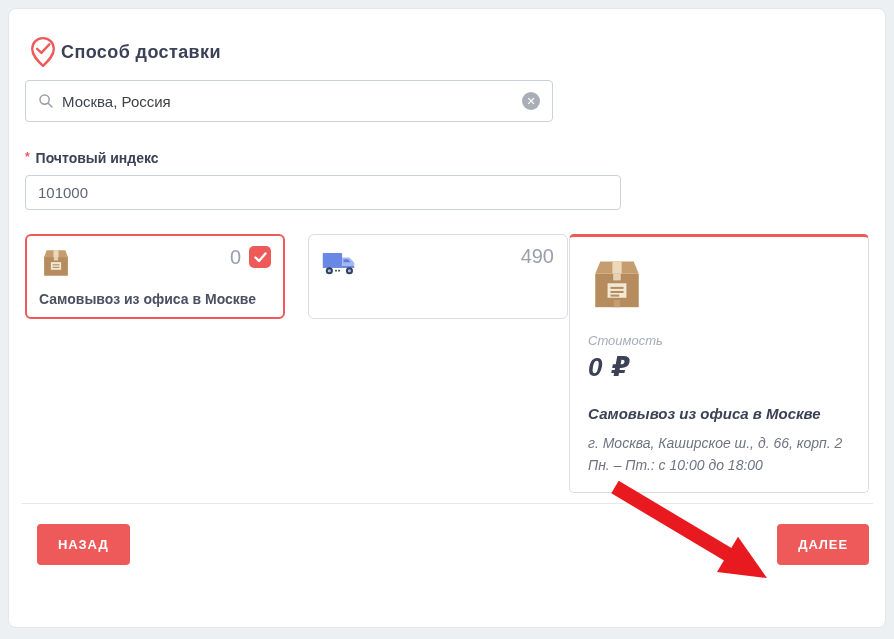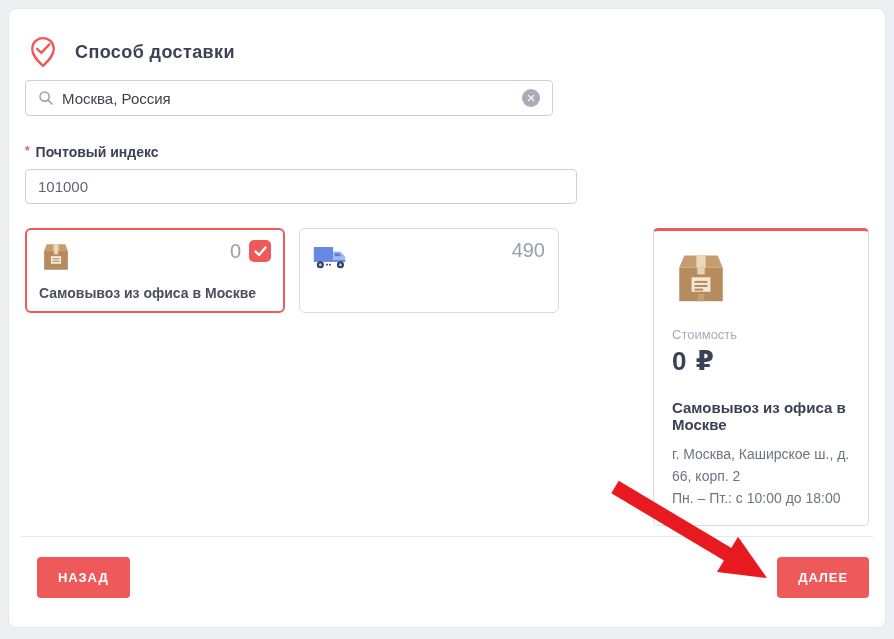--- a/index.html
+++ b/index.html
@@ -15,88 +15,89 @@
     position:relative;
     margin:8px;
     width:878px;
     height:620px;
     background:#ffffff;
     border:1px solid #e4e7eb;
     border-radius:8px;
     padding:0 16px;
   }
   
-  .header { display:flex; align-items:center; gap:14px; padding-top:24px; }
+  .header { display:flex; align-items:center; padding-top:24px; }
   .header h1 { font-size:18px; font-weight:bold; letter-spacing:0.4px; color:#3b4256; }
   .pin-icon { width:36px; height:38px; flex:0 0 auto; }
 
   
   .field-label { margin-top:28px; font-size:14px; font-weight:bold; color:#3b4256; }
   .req { color:#ee5a5a; font-size:12px; vertical-align:top; margin-right:2px; }
   .text-input {
     margin-top:9px;
     width:528px;
-    height:36px;
+    height:42px;
     border:1px solid #ccd1d7;
     border-radius:4px;
     background:#fff;
     display:flex;
     align-items:center;
     padding:0 12px;
     font-size:15px;
     color:#3f4550;
   }
   .text-input .search-ic { width:16px; height:16px; margin-right:8px; flex:0 0 auto; }
   .text-input .suffix { color:#404040; white-space:pre; }
   .text-input .spacer { flex:1; }
   .clear-btn {
     width:18px; height:18px; border-radius:50%;
     background:#a9aeb6; color:#fff;
     display:flex; align-items:center; justify-content:center;
     font-size:11px; font-weight:bold; cursor:pointer; flex:0 0 auto;
   }
   input.plain {
     margin-top:9px;
-    width:552px; height:35px;
+    width:596px; height:35px;
     border:1px solid #ccd1d7; border-radius:4px;
     padding:0 12px; font-size:15px; color:#5f6674;
     font-family:inherit; outline:none;
   }
 
   
   .options-row { display:flex; align-items:flex-start; margin-top:24px; }
   .option-card {
     width:260px; height:85px;
     border:1px solid #d9dde1; border-radius:6px;
     padding:11px 13px;
     display:flex; flex-direction:column; justify-content:space-between;
     background:#fff; cursor:pointer;
   }
   .option-card.selected { border:2px solid #ee5a5a; padding:10px 12px; }
-  .option-card + .option-card { margin-left:14px;gap:16px; }
+  .option-card + .option-card { margin-left:23px;gap:16px; }
   .opt-top { display:flex; justify-content:space-between; align-items:flex-start; }
   .opt-right { display:flex; align-items:center; gap:8px; }
   .opt-price { font-size:20px; color:#9aa0ab; line-height:1; }
   .opt-icon { width:34px; height:34px; }
   .checkbox {
     width:22px; height:22px; border-radius:5px;
     background:#ee5a5a; display:flex; align-items:center; justify-content:center;
     cursor:pointer;
   }
   .opt-title { font-size:14px; font-weight:bold; color:#4a5060; }
 
   
   .detail-panel {
     margin-left:auto;
-    width:216px;
+    width:300px;
     border:1px solid #d9dde1;
     border-top:3px solid #ee5a5a;
     border-radius:5px;
     padding:18px 18px 16px 18px;
     background:#fff;
+    font-style:italic;
   }
   .detail-panel .big-box { width:58px; height:58px; }
   .cost-label { margin-top:16px; font-size:13px; color:#a7adb8; }
   .cost-value { margin-top:4px; font-size:26px; font-weight:bold; color:#3b4256; letter-spacing:1px; }
   .detail-title { margin-top:22px; font-size:15px; font-weight:bold; color:#3b4256; }
   .detail-address { margin-top:10px; font-size:14px; color:#6e7480; line-height:22px; }
   .detail-hours { font-size:14px; color:#6e7480; line-height:22px; }
 
   
   .divider { margin:10px -4px 0 -4px; height:1px; background:#e7eaed; }

